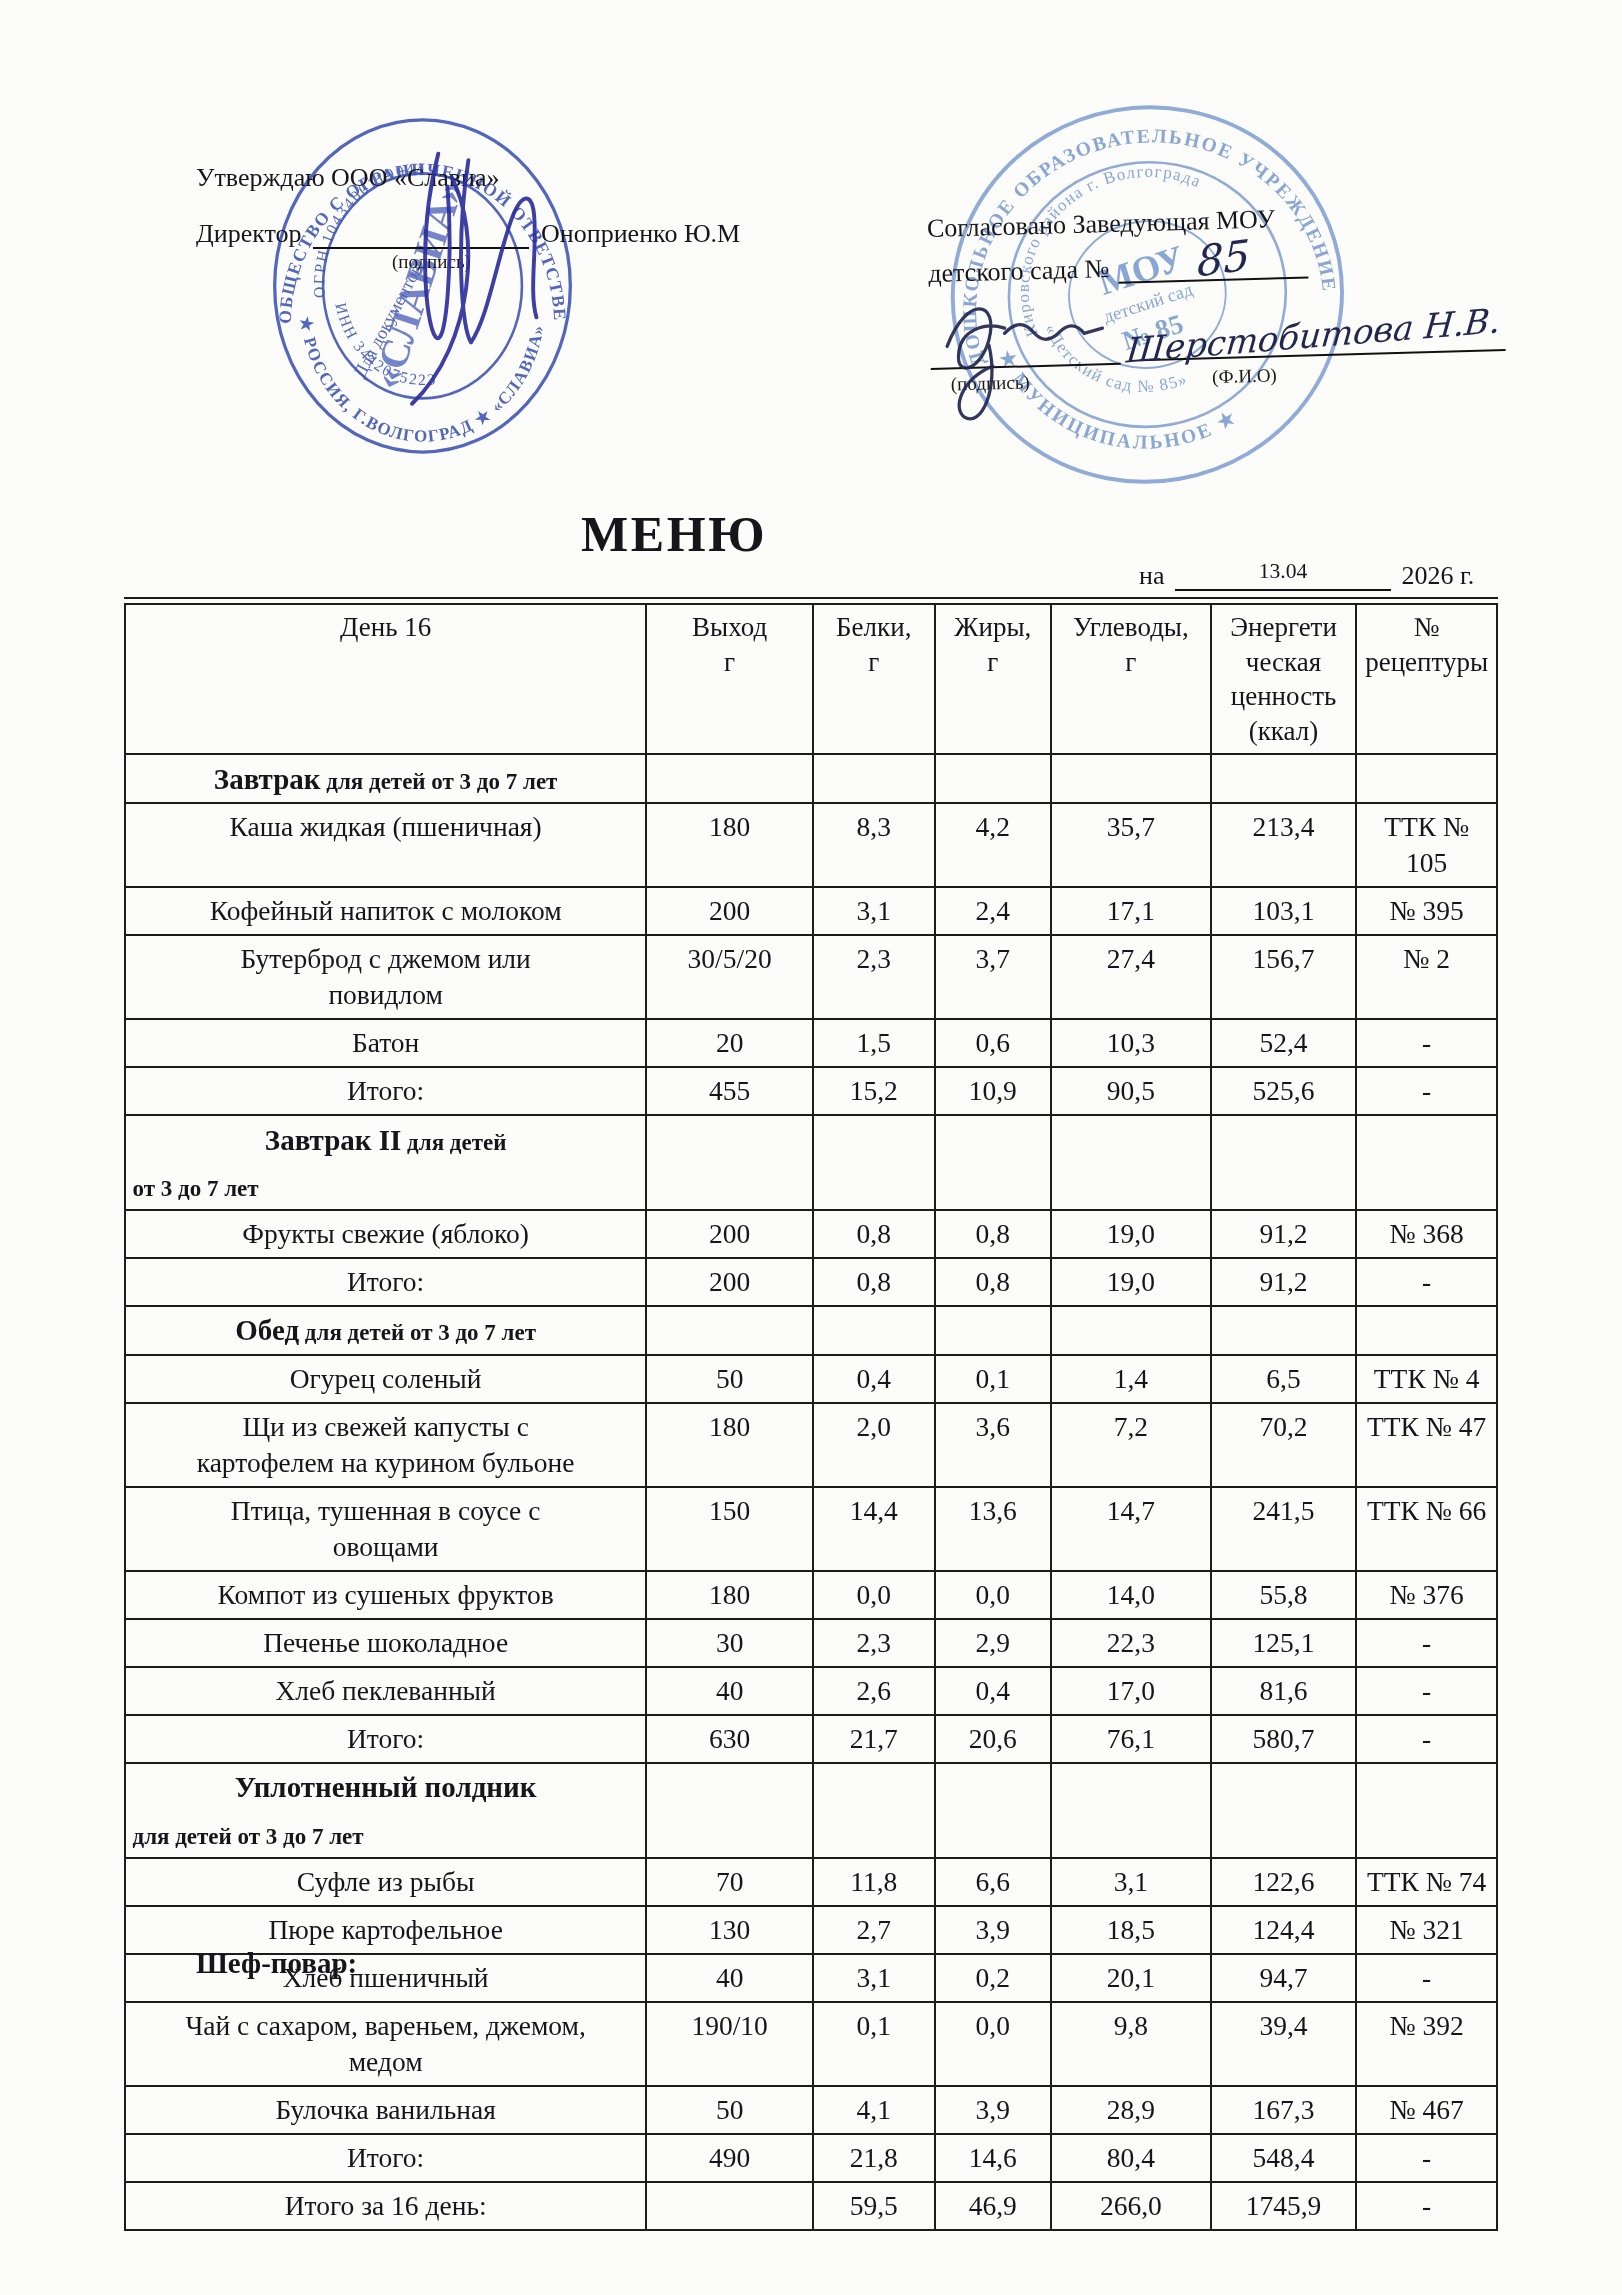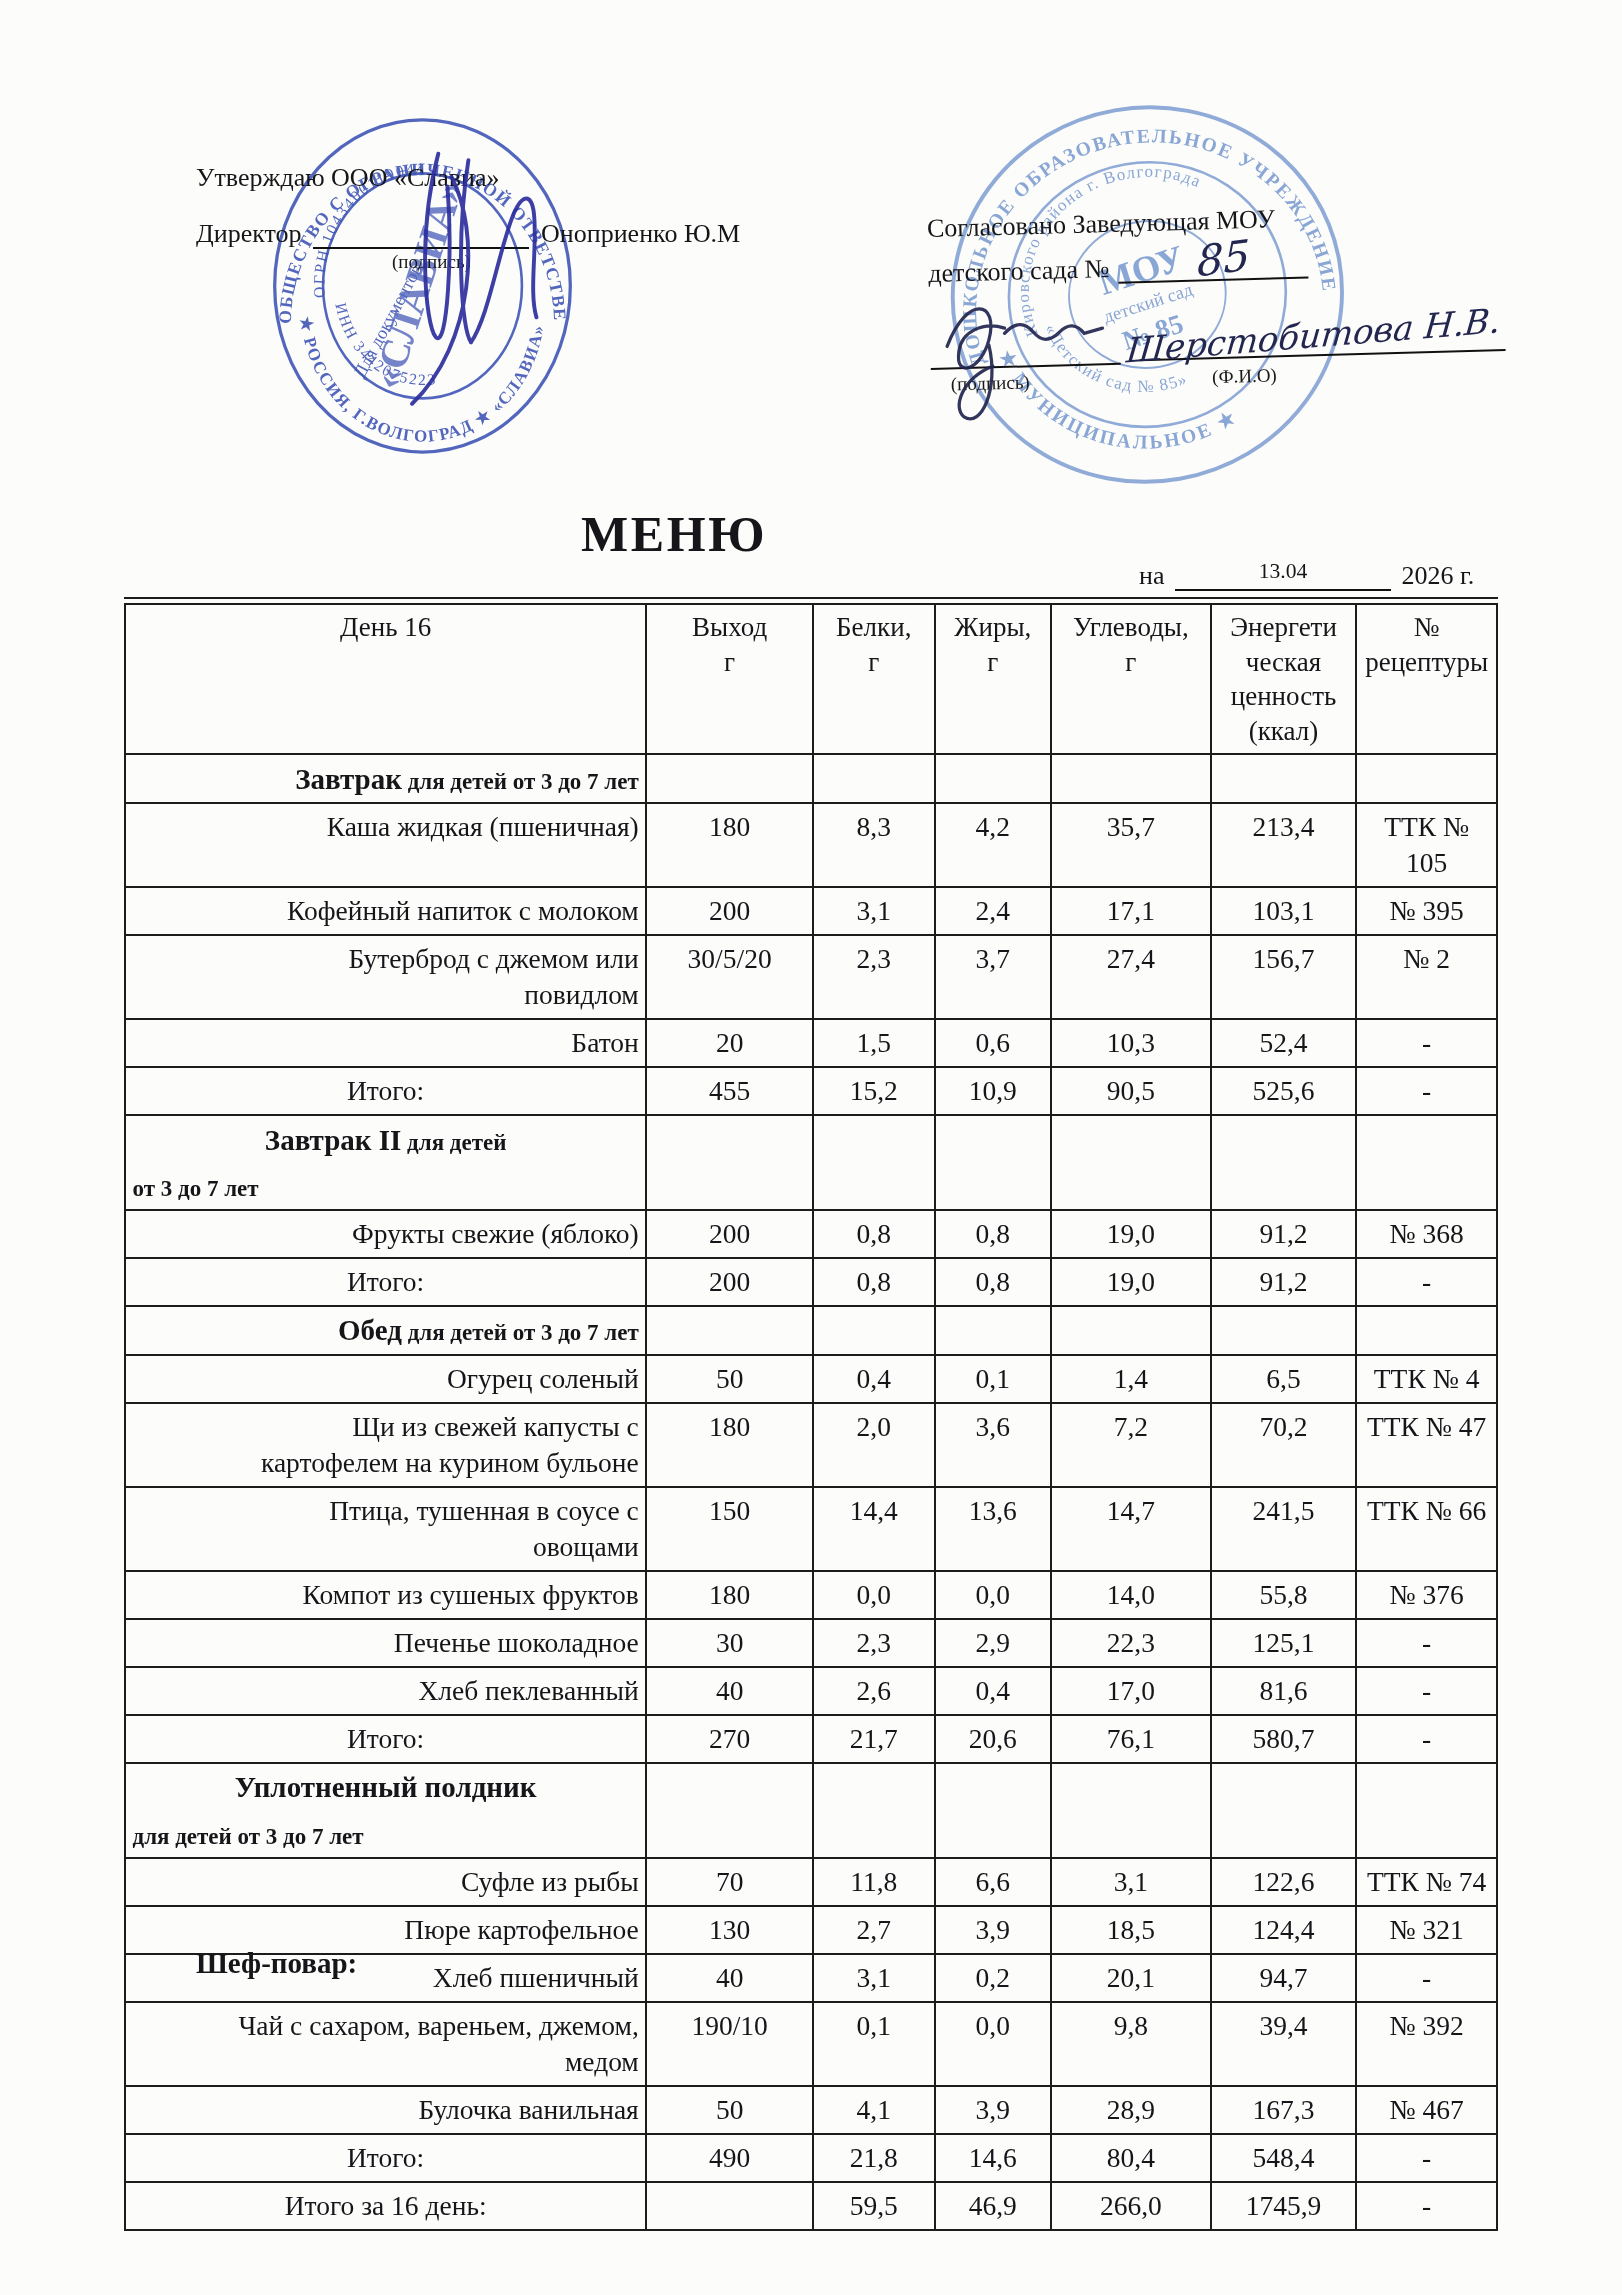--- a/index.html
+++ b/index.html
@@ -49,21 +49,21 @@
   .date-underline span{display:inline-block;font-size:21.6px;padding-bottom:5.2px;}
   
   .table-wrap{position:absolute;left:124px;top:597px;width:1374px;z-index:2;}
   .dbl{height:3.9px;border-top:2.6px solid #1c1c1c;border-bottom:2px solid #1c1c1c;}
   table.menu{border-collapse:collapse;width:100%;border:2.6px solid #1c1c1c;border-top:none;table-layout:fixed;}
   table.menu td,table.menu th{border:2px solid #1c1c1c;vertical-align:top;padding:5.2px 6.5px;font-weight:normal;}
   table.menu tr:first-child th{border-top:none;margin-left:8px;}
   th div{font-size:27px;line-height:1.28;text-align:center;}
   .col-name{width:519px;}.col-out{width:166px;}.col-protein{width:121px;}
   .col-fat{width:116px;}.col-carbs{width:159px;}.col-energy{width:145px;}.col-recipe{width:140px;}
-  .cell-name{font-size:27.5px;line-height:1.3;text-align:right;padding-left:9.2px;white-space:pre-line;}
+  .cell-name{font-size:27.5px;line-height:1.3;text-align:center;padding-left:9.2px;white-space:pre-line;}
   .cell-num{font-size:27.5px;line-height:1.3;text-align:center;}
   .row-item td{height:34px;}
   .row-total td,.row-grand td{font-weight:bold;height:33px;}
   .row-total .cell-name,.row-grand .cell-name{text-align:center;white-space:normal;}
   .sec-main{font-weight:bold;font-size:29px;}
   .sec-sub{font-weight:bold;font-size:23px;}
   .section-name{line-height:1.25;}
   .section-name.align-center{text-align:center;}
   .section-name .sec-line2{text-align:left;margin-top:17px;}
   
@@ -376,21 +376,21 @@
             <td class="cell-name">Хлеб пеклеванный</td>
             <td class="cell-num">40</td>
             <td class="cell-num">2,6</td>
             <td class="cell-num">0,4</td>
             <td class="cell-num">17,0</td>
             <td class="cell-num">81,6</td>
             <td class="cell-num">-</td>
           </tr>
           <tr class="row-total">
             <td class="cell-name">Итого:</td>
-            <td class="cell-num">270</td>
+            <td class="cell-num">630</td>
             <td class="cell-num">21,7</td>
             <td class="cell-num">20,6</td>
             <td class="cell-num">76,1</td>
             <td class="cell-num">580,7</td>
             <td class="cell-num">-</td>
           </tr>
           <tr class="row-section">
             <td class="cell-name section-name align-center"><div><span class="sec-main">Уплотненный полдник</span></div><div class="sec-sub sec-line2">для детей от 3 до 7 лет</div></td>
             <td class="cell-num"></td>
             <td class="cell-num"></td>

